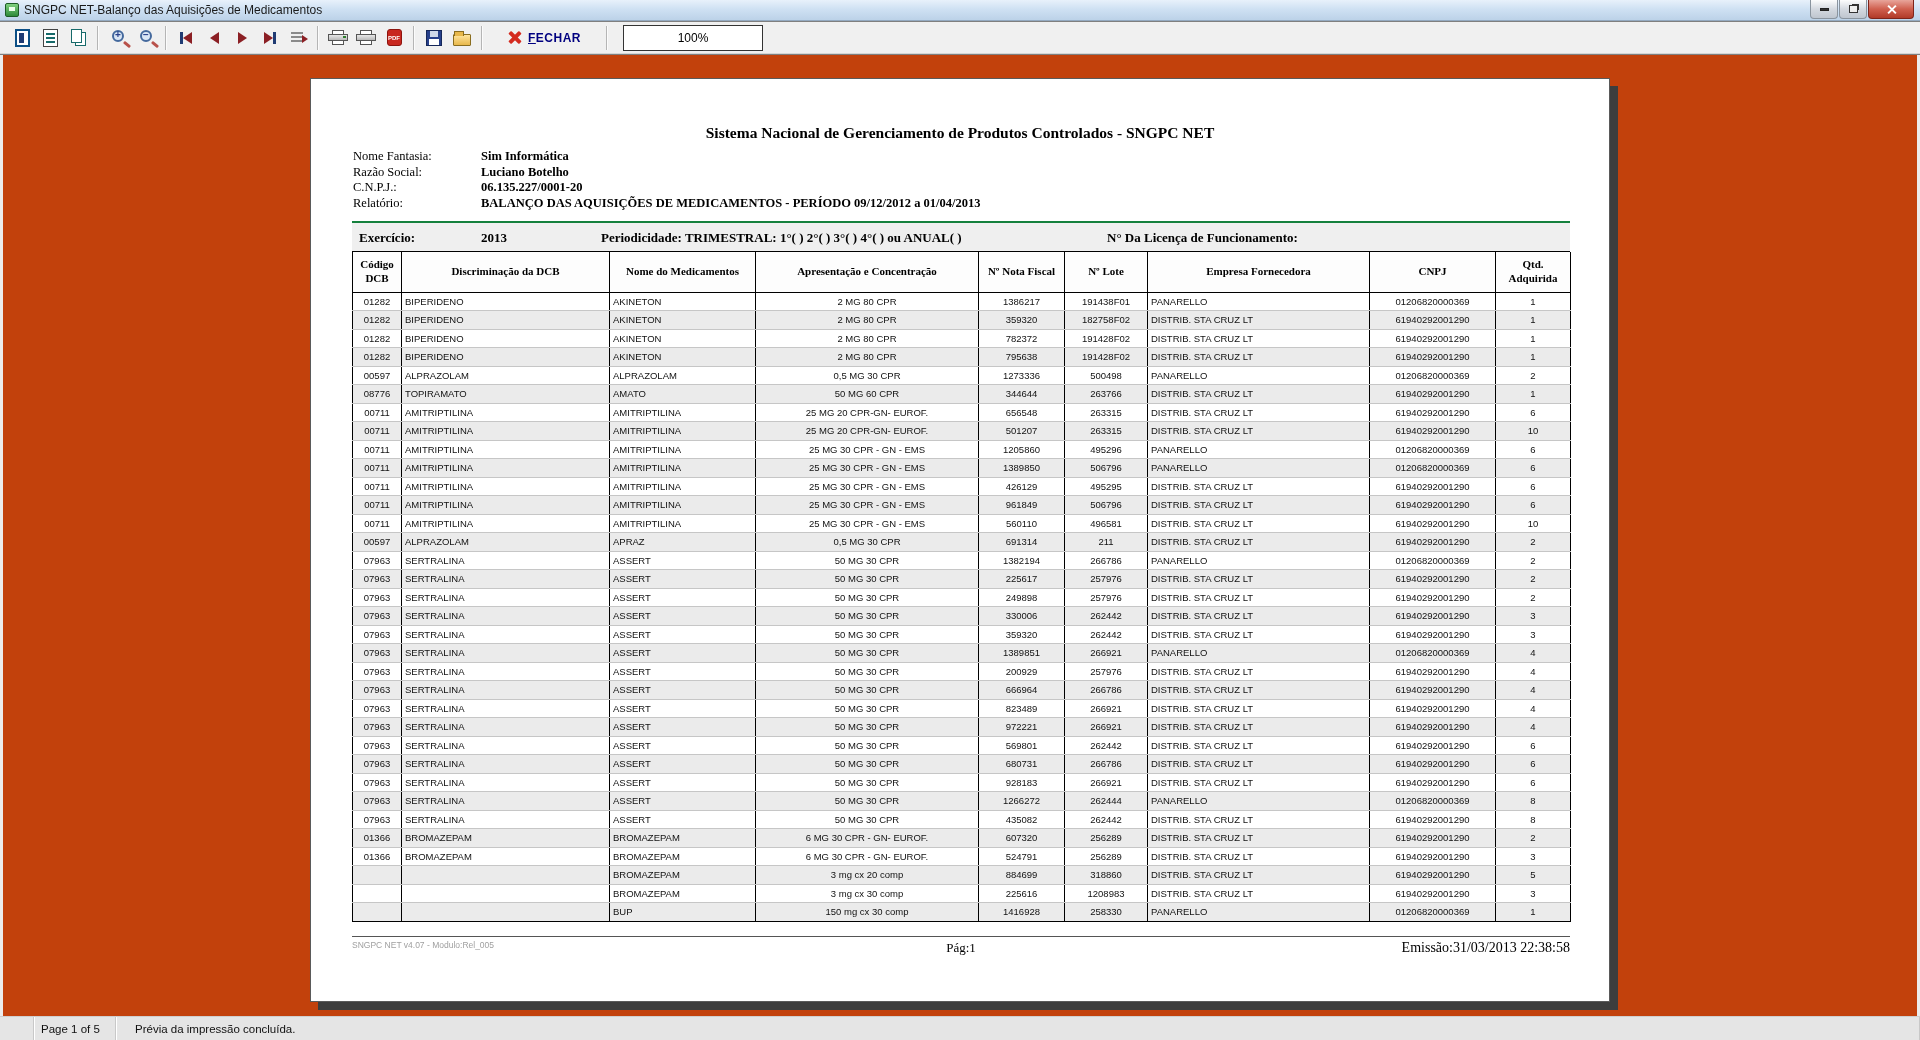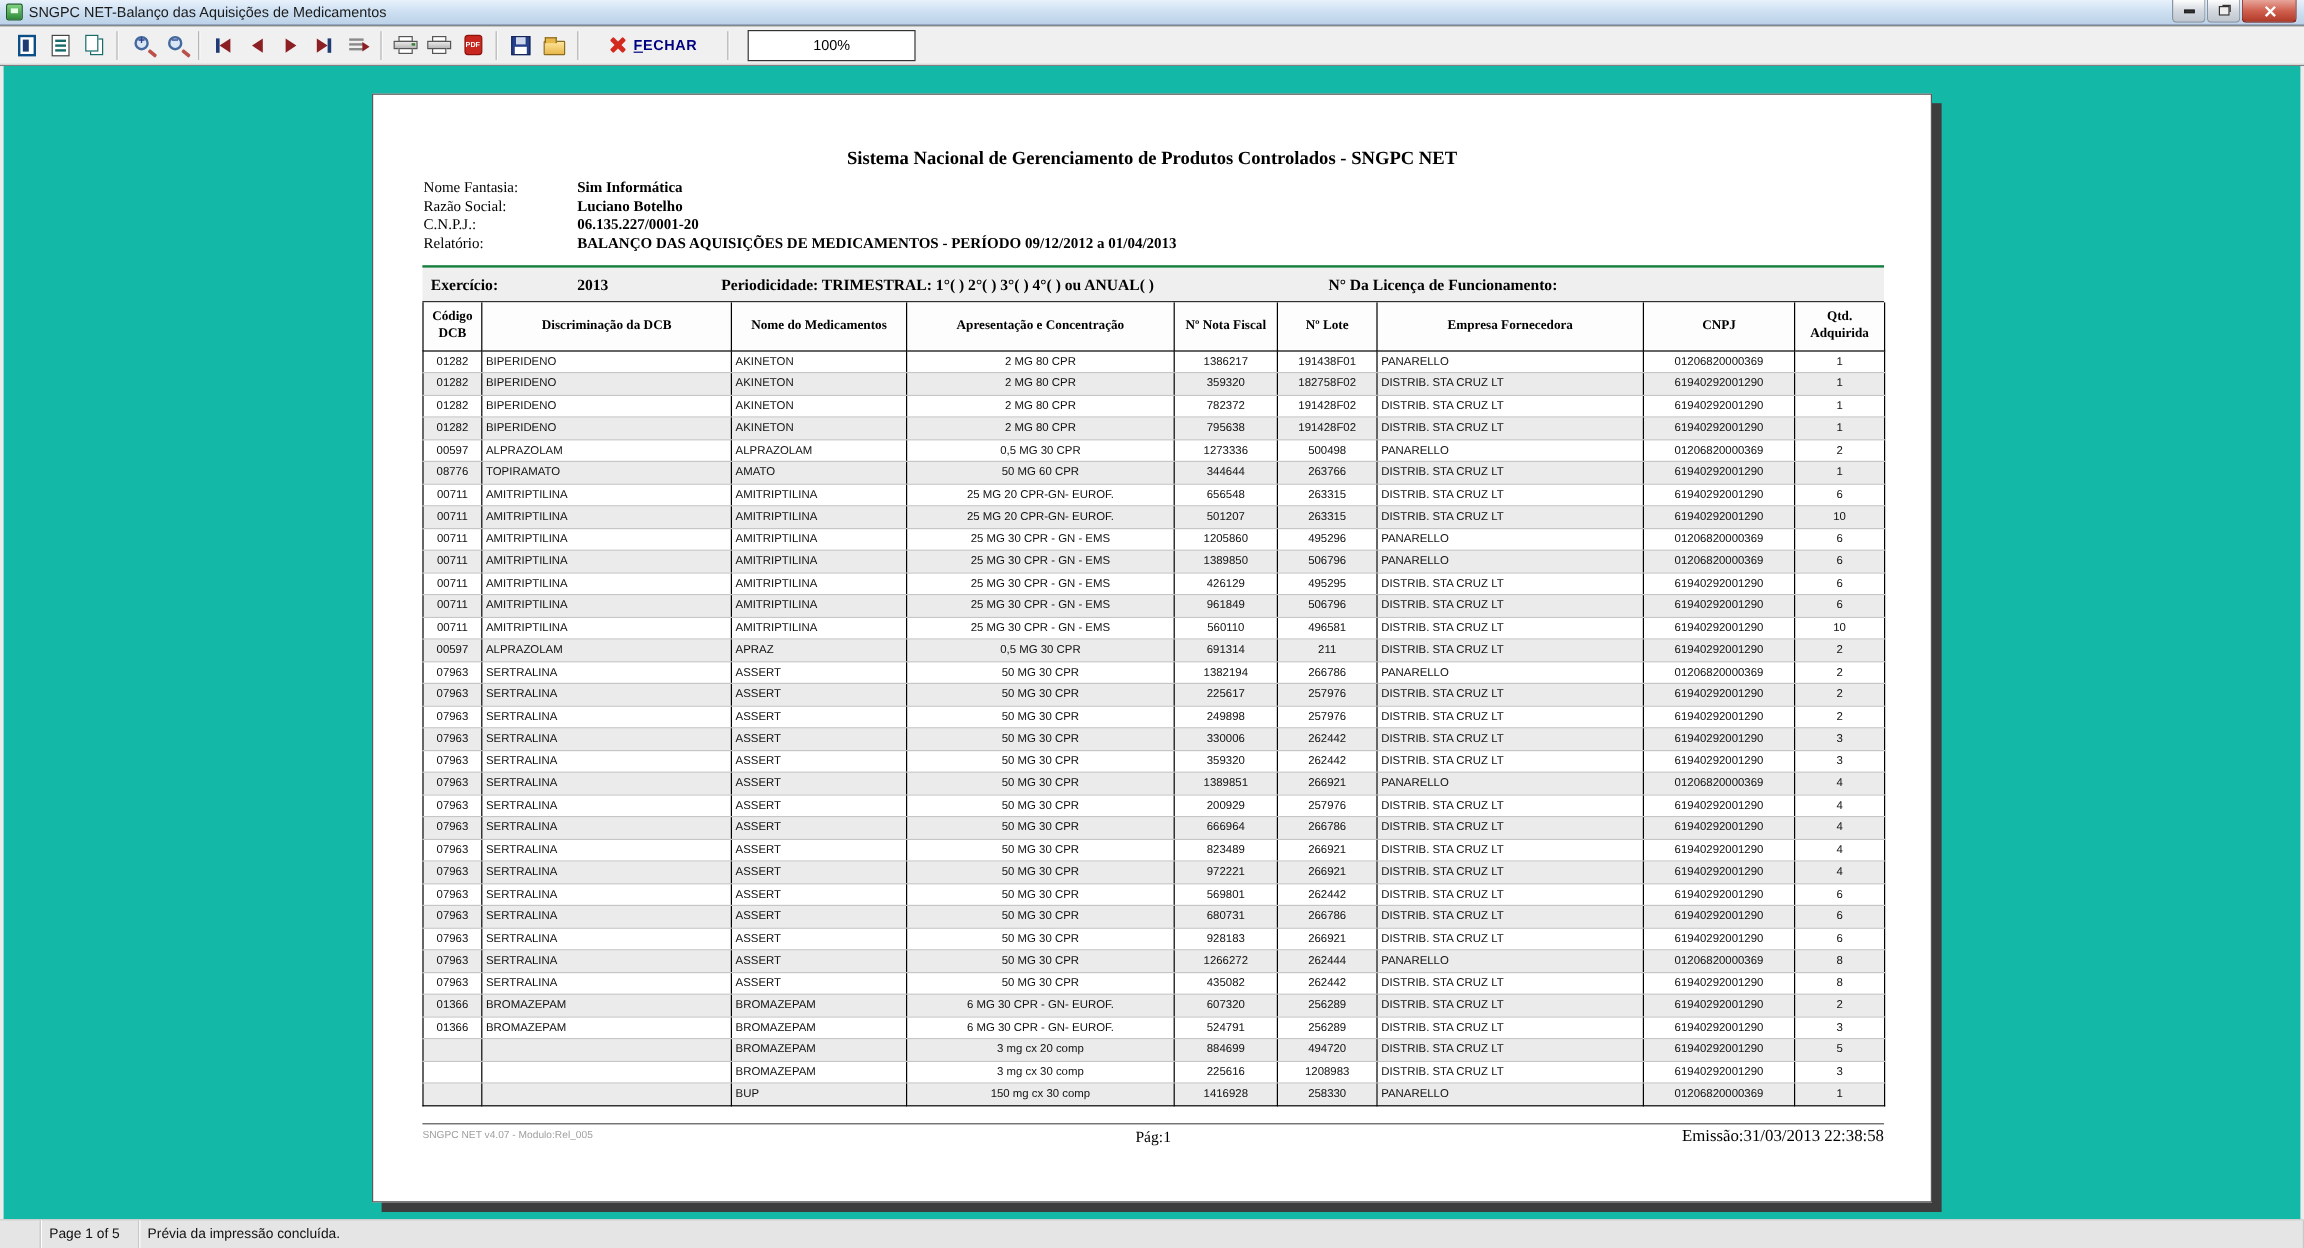--- a/index.html
+++ b/index.html
@@ -97,21 +97,21 @@
   .i-close-x::before{ transform:rotate(45deg);} .i-close-x::after{ transform:rotate(-45deg);}
   .fechar-label { font-size:12px; font-weight:bold; color:#000080; letter-spacing:0.5px; }
   .fechar-label::first-letter { text-decoration:underline; }
 
   .zoom-field {
     width:140px; height:26px; margin-left:10px; border:1px solid #333; background:#fff;
     text-align:center; font-size:12px; font-family:"Liberation Sans",sans-serif; padding:0;
   }
 
   
-  .workspace { position:absolute; top:55px; left:0; width:1920px; height:983px; background:#14b8a6;
+  .workspace { position:absolute; top:55px; left:0; width:1920px; height:983px; background:#c2410c;
     border-left:3px solid #ececec; border-right:3px solid #ececec;text-decoration:underline; }
   .page {
     position:absolute; left:307px; top:23px; width:1300px; height:924px; background:#fff;
     border:1px solid #5a5a5a; box-shadow:8px 8px 0 #3d3d3d;
     font-family:"Liberation Serif","DejaVu Serif",serif; color:#000;
   }
   .report-title { position:absolute; top:45px; left:0; width:100%; text-align:center; font-size:15.5px; font-weight:bold; }
   .info-block { position:absolute; top:70px; left:42px; }
   .info-row { display:flex; height:15.5px; font-size:12.5px; }
   .info-label { width:128px; }
@@ -166,21 +166,21 @@
   .pf-right { width:360px; text-align:right; font-size:14px; }
 
   
   .statusbar {
     position:absolute; bottom:0; left:0; width:1920px; height:24px; background:#e5e5e5;
     border-top:1px solid #cfcfcf; display:flex; align-items:stretch; font-size:11.5px; color:#111;
   }
   .sb-cell { border-right:1px solid #c8c8c8; box-shadow:1px 0 0 #fff; display:flex; align-items:center; padding:0 7px; }
   .sb-first { width:34px; }
   .sb-page { width:82px; }
-  .sb-msg { flex:1; }
+  .sb-msg { flex:1;margin-left:12px; }
 </style>
 </head>
 <body>
 
 <div class="titlebar">
   <div class="app-icon"></div>
   <span class="titlebar-text">SNGPC NET-Balanço das Aquisições de Medicamentos</span>
   <div class="caption-buttons">
     <div class="cap-btn">
         <div class="glyph-min"></div>
@@ -663,21 +663,21 @@
             <td class="c6">DISTRIB. STA CRUZ LT</td>
             <td class="c7">61940292001290</td>
             <td class="c8">3</td>
           </tr>
           <tr class="alt">
             <td class="c0"></td>
             <td class="c1"></td>
             <td class="c2">BROMAZEPAM</td>
             <td class="c3">3 mg cx 20 comp</td>
             <td class="c4">884699</td>
-            <td class="c5">494720</td>
+            <td class="c5">318860</td>
             <td class="c6">DISTRIB. STA CRUZ LT</td>
             <td class="c7">61940292001290</td>
             <td class="c8">5</td>
           </tr>
           <tr>
             <td class="c0"></td>
             <td class="c1"></td>
             <td class="c2">BROMAZEPAM</td>
             <td class="c3">3 mg cx 30 comp</td>
             <td class="c4">225616</td>

